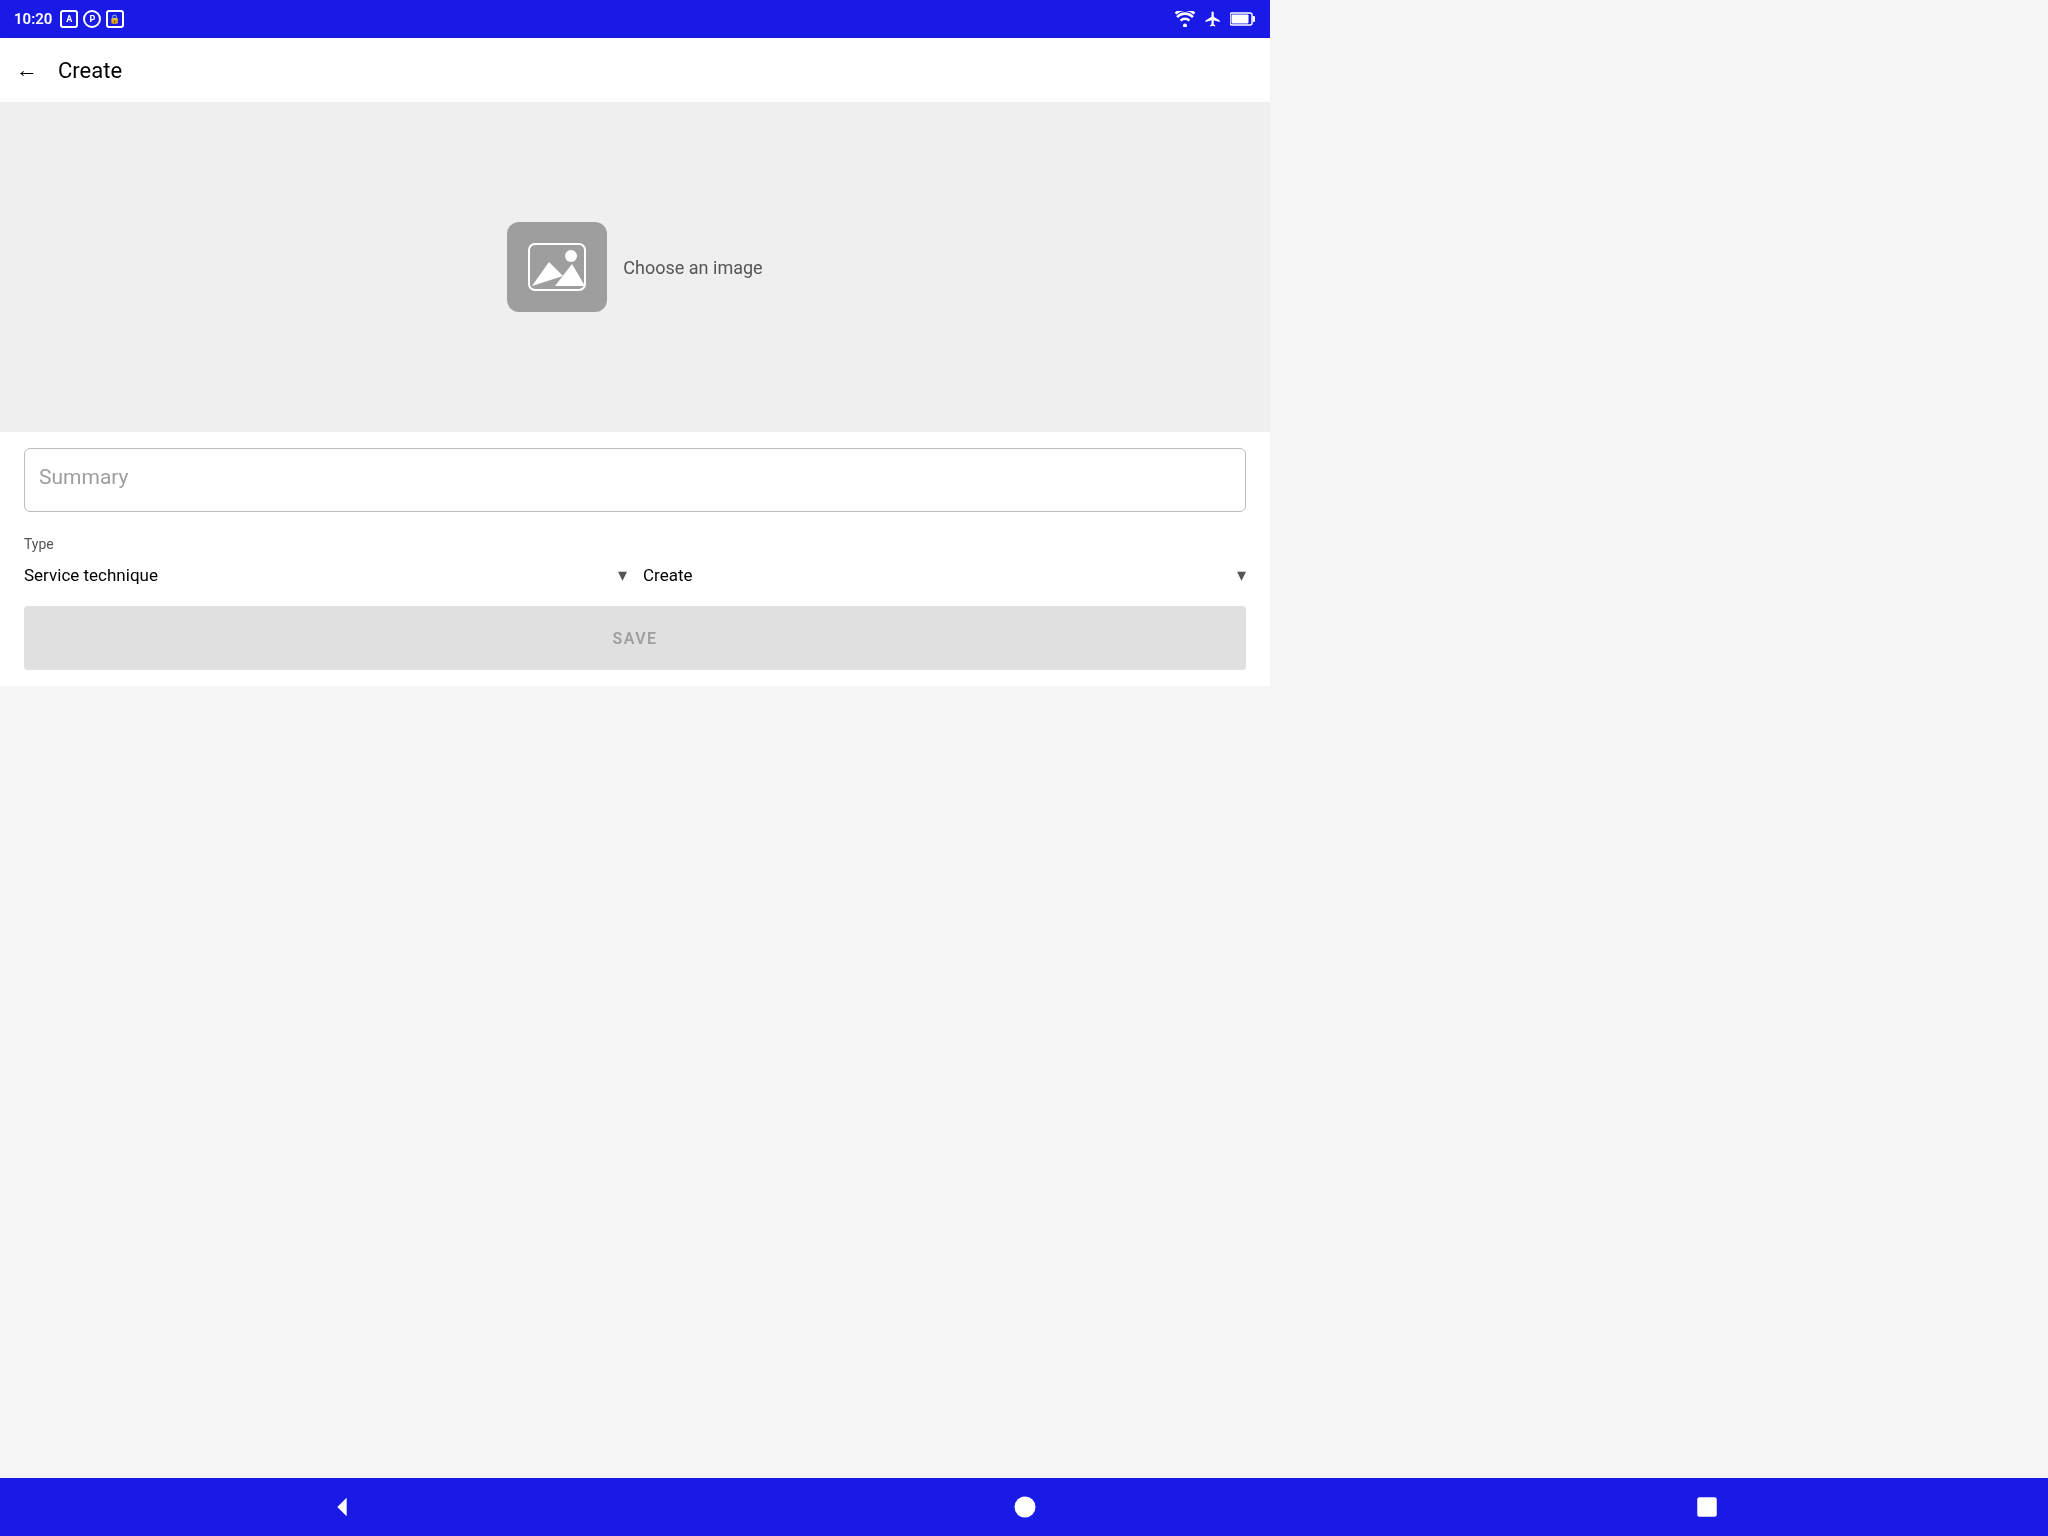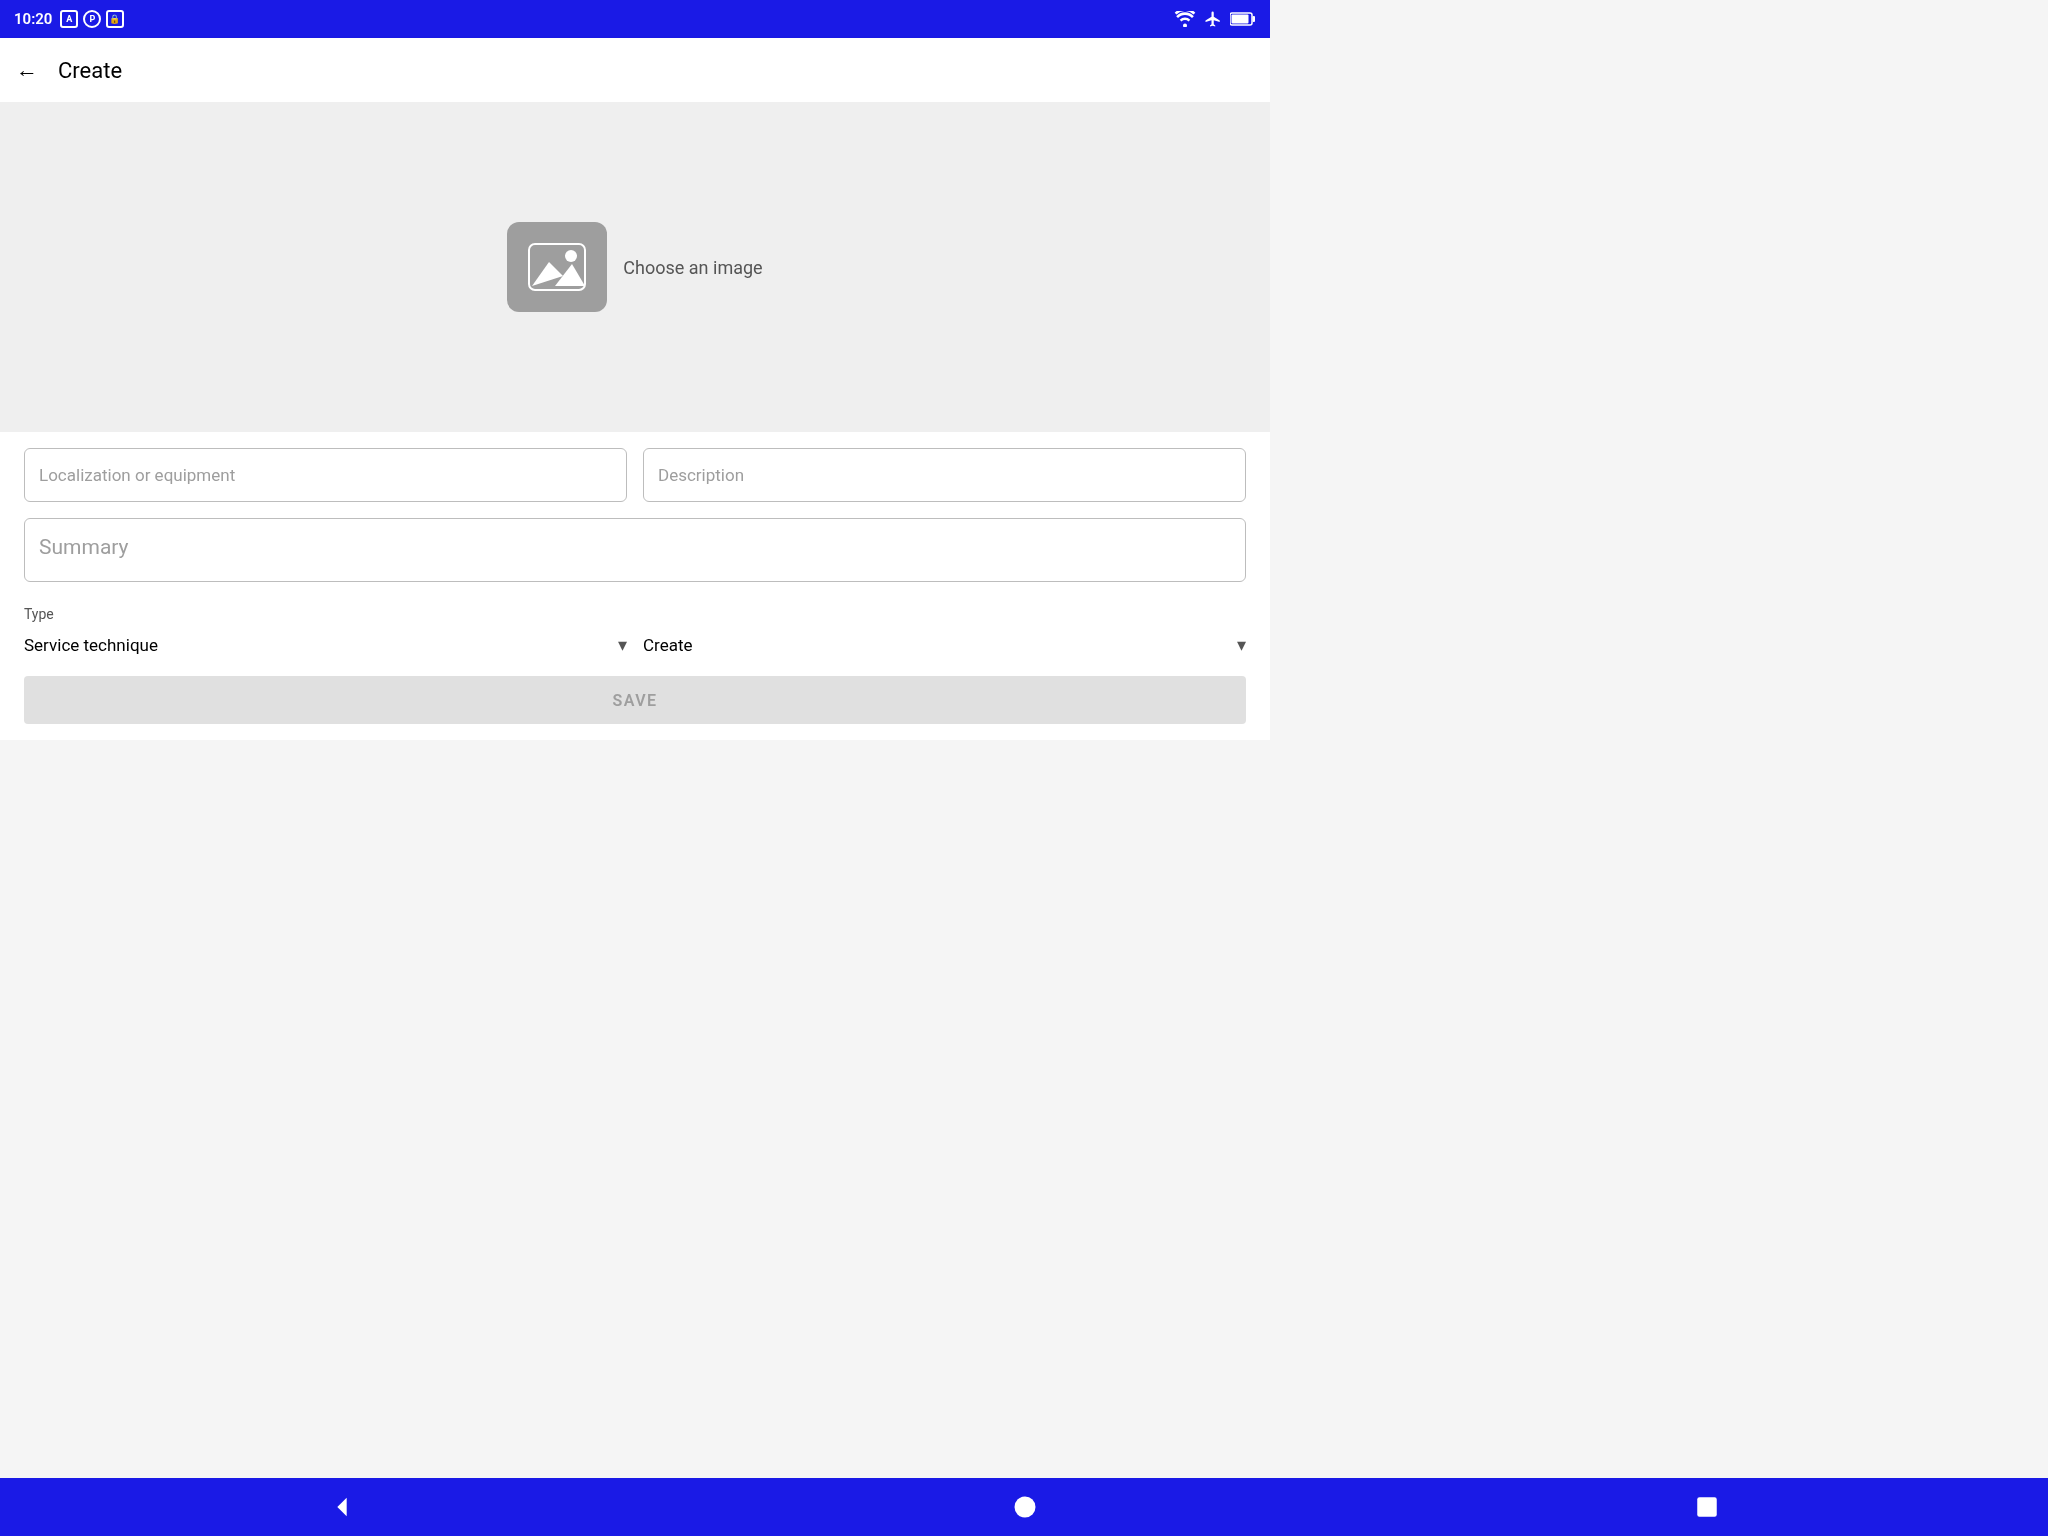--- a/index.html
+++ b/index.html
@@ -202,21 +202,21 @@
     }
 
     .dropdown-arrow {
       font-size: 18px;
       color: #555;
     }
 
     
     .save-button {
       width: 100%;
-      height: 48px;
+      height: 64px;
       background: #e0e0e0;
       border: none;
       border-radius: 4px;
       font-size: 16px;
       font-weight: 600;
       letter-spacing: 1.5px;
       color: #9e9e9e;
       cursor: pointer;
       text-transform: uppercase;
       margin-top: 4px;
@@ -288,24 +288,20 @@
       <polygon points="5,44 22,20 36,34" fill="white"></polygon>
       <polygon points="28,44 45,22 58,44" fill="white"></polygon>
 
       <circle cx="44" cy="14" r="6" fill="white"></circle>
     </svg>
   </div>
   <span class="choose-image-text">Choose an image</span>
 </div>
 
 <div class="form-section">
-  <div class="form-row-two">
-    <input class="input-field" type="text" placeholder="Localization or equipment" style="">
-    <input class="input-field" type="text" placeholder="Description" style="">
-  </div>
 
   <textarea class="input-summary" placeholder="Summary" style=""></textarea>
 
   <div class="type-label">Type</div>
 
   <div class="dropdown-row">
     <div class="dropdown-wrapper">
       <span class="dropdown-value">Service technique</span>
       <span class="dropdown-arrow">▾</span>
     </div>

